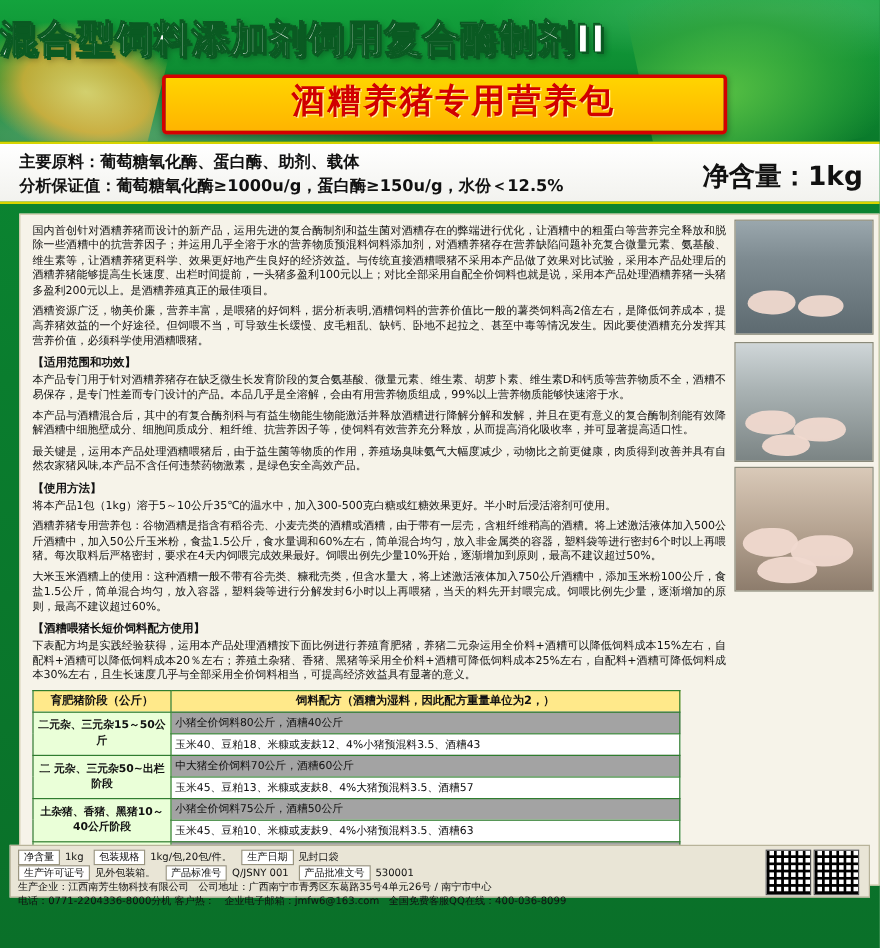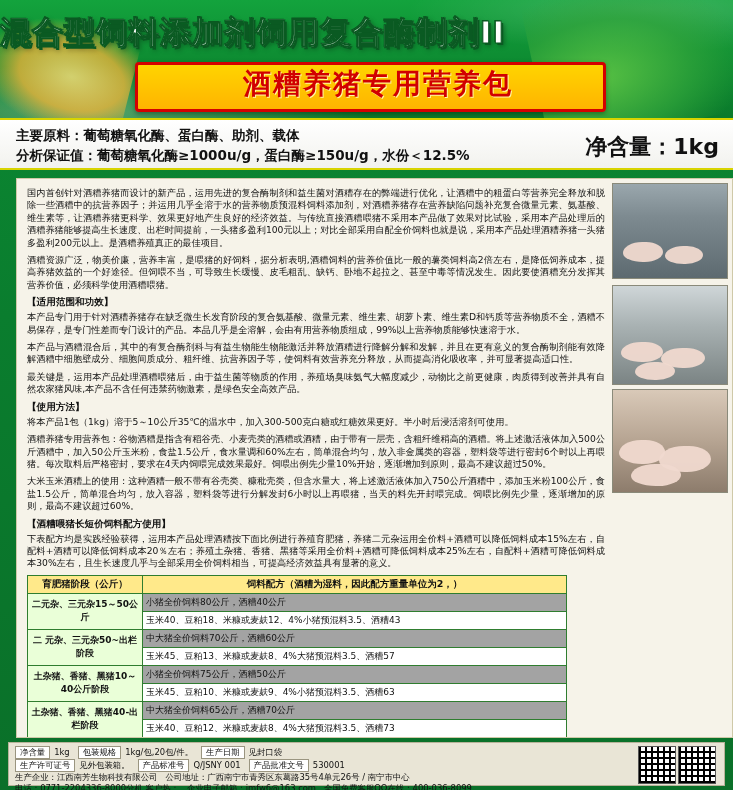--- a/index.html
+++ b/index.html
@@ -86,21 +86,21 @@
   table.feed{border-collapse:collapse;width:540px;table-layout:fixed;}
   table.feed th, table.feed td{
     border:1px solid #2f7d2f;font-size:9px;color:#111;padding:2px 3px;vertical-align:middle;
   }
   table.feed th{background:#ffe98a;font-weight:bold;text-align:center;font-size:9.5px;}
   .col-stage{width:108px;text-align:center;background:#eaffd8;font-weight:bold;}
   .cell-a{background:#a3a3a3;}
   .cell-b{background:#ffffff;}
   
   .footer{
-    position:absolute;left:8px;top:742px;width:717px;height:44px;
+    position:absolute;left:8px;top:704px;width:717px;height:44px;
     background:#e9e5d6;border:1px solid #b8b39a;box-sizing:border-box;
     font-size:8.4px;color:#111;padding:3px 6px;
   }
   .f-row{display:flex;align-items:center;line-height:11px;}
   .f-cell{border:1px solid #9a9580;padding:0 4px;margin-right:4px;background:#fff;}
   .f-plain{margin-right:8px;}
   .qr{
     position:absolute;right:8px;top:3px;width:36px;height:36px;background:#fff;border:1px solid #555;
     background-image:
       linear-gradient(90deg,#000 2px,transparent 2px),

